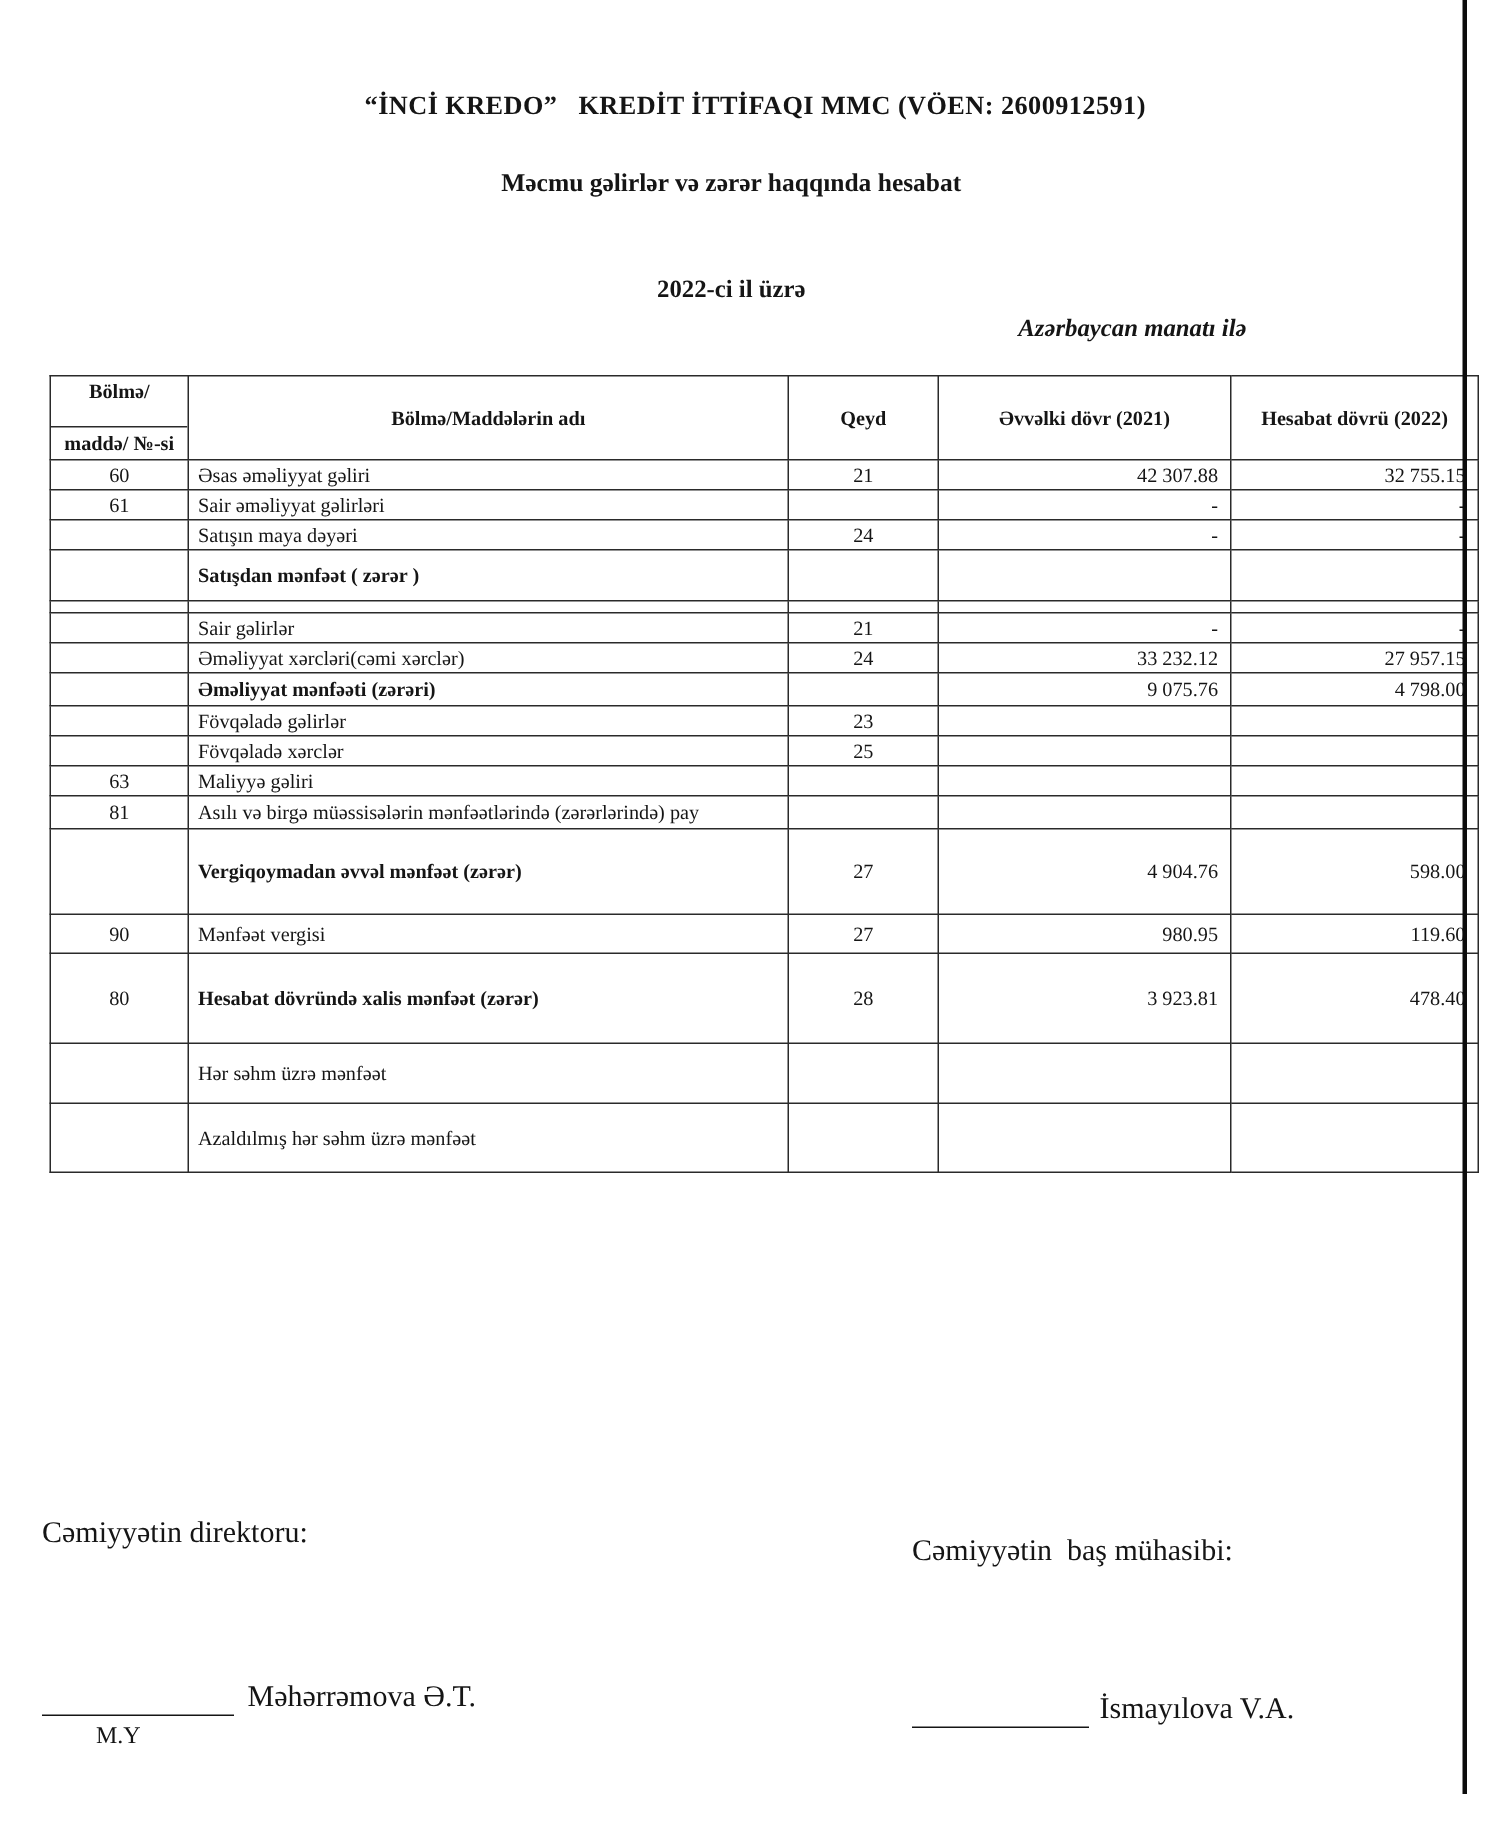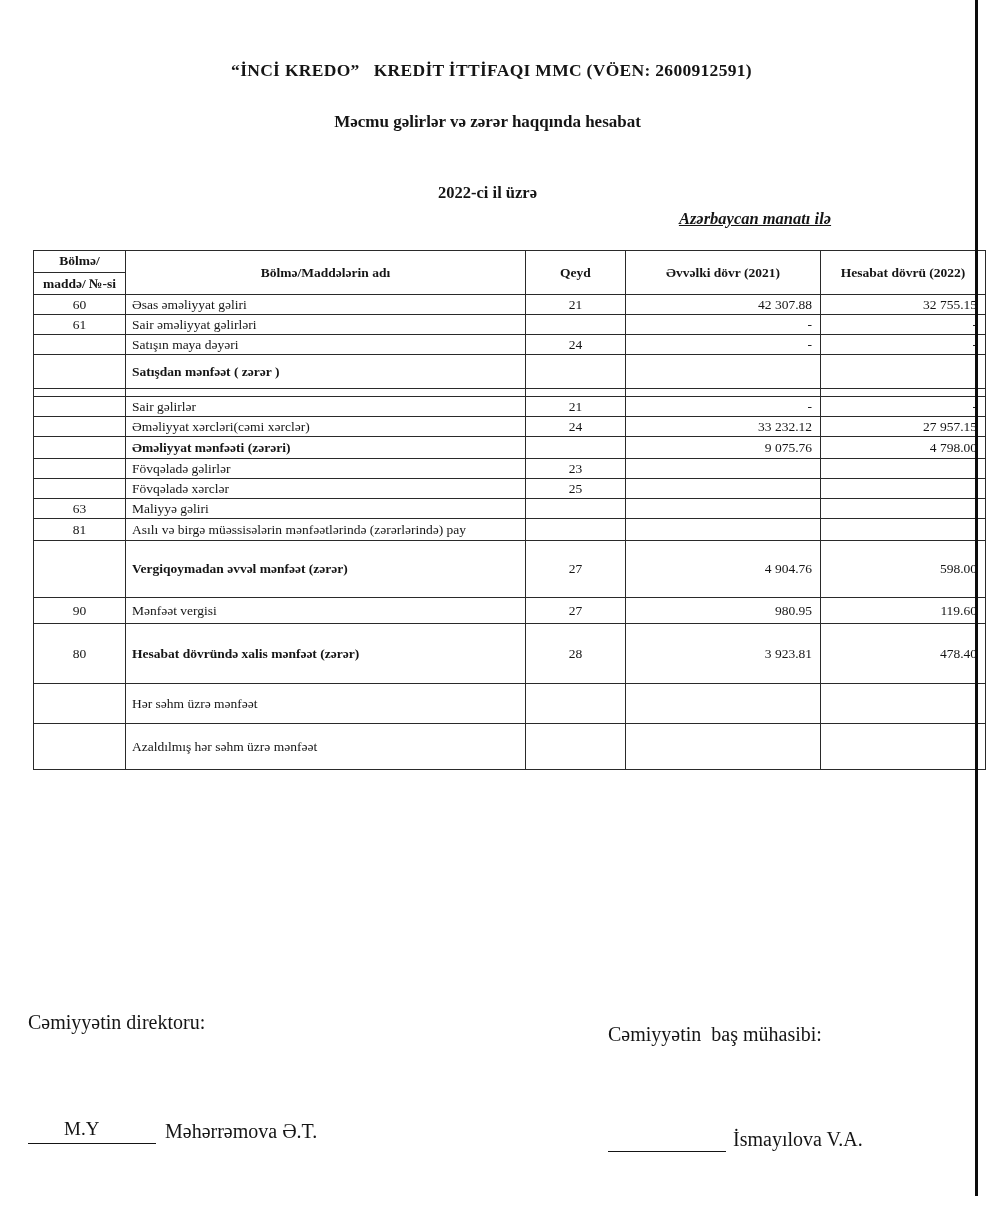--- a/index.html
+++ b/index.html
@@ -8,52 +8,52 @@
     background:#ffffff;
     font-family:"Liberation Serif", serif;
     color:#151515;
     position:relative;
     overflow:hidden;
   }
   .abs { position:absolute; }
 
   
   .doc-title {
-    top:60px; left:4px; width:975px;
+    top:60px; left:16px; width:975px;
     text-align:center; font-weight:bold; font-size:17.5px;
     letter-spacing:.3px; white-space:pre;
   }
   .doc-subtitle {
     top:112px; left:0; width:975px;
     text-align:center; font-weight:bold; font-size:17px;
   }
   .doc-period {
     top:157px; left:0; width:975px;
     text-align:center; font-weight:bold; font-size:16.5px;margin-top:26px;
   }
   .currency-note {
     top:209px; left:555px; width:400px;
-    text-align:center; font-weight:bold; font-style:italic; font-size:16.5px;text-decoration:underline;
+    text-align:center; font-weight:bold; font-style:italic; font-size:16.5px;
   }
 
   
   table.fin {
     position:absolute; top:250px; left:33px; width:952px;
     border-collapse:collapse; table-layout:fixed;
   }
   .fin th, .fin td {
     border:1px solid #2a2a2a;
     padding:1px 4px;
     vertical-align:middle;
     font-size:13.5px;
     overflow:hidden;
   }
   .fin th { font-weight:bold; text-align:center; padding:2px 3px; }
   .hrow { height:44px; }
-  .hl1 { border-bottom:1px solid #2a2a2a; padding-bottom:3px; margin:0 -3px 3px -3px; }
+  .hl1 { border-bottom:1px solid #2a2a2a; padding-bottom:15px; margin:0 -3px 3px -3px; }
   .hl2 { }
 
   .c.code { text-align:center; }
   .c.name { text-align:left; padding-left:6px; }
   .c.note { text-align:center; }
   .c.num  { text-align:right; padding-right:8px; white-space:nowrap; }
   td.b    { font-weight:bold; }
 
   .h8  { height:8px; }
   .h20 { height:20px; }
@@ -64,21 +64,21 @@
   .h46 { height:46px; }
   .h57 { height:57px; }
   .h60 { height:60px; }
 
   
   .director-label   { top:1011px; left:28px;  font-size:20px; }
   .accountant-label { top:1023px; left:608px; font-size:20px; white-space:pre; }
   .sig-line { border-bottom:1.6px solid #151515; height:0; }
   .director-line    { top:1143px; left:28px;  width:128px; }
   .director-name    { top:1120px; left:165px; font-size:20px; }
-  .seal-mark        { top:1118px; left:64px;  font-size:19px; }
+  .seal-mark        { top:1149px; left:64px;  font-size:16px; }
   .accountant-line  { top:1151px; left:608px; width:118px; }
   .accountant-name  { top:1128px; left:733px; font-size:20px; }
 
   
   .page-edge { top:0; left:975px; width:3px; height:1196px; background:#0c0c0c; }
 </style>
 </head>
 <body>
 
 <div class="abs doc-title">“İNCİ KREDO”   KREDİT İTTİFAQI MMC (VÖEN: 2600912591)</div>

